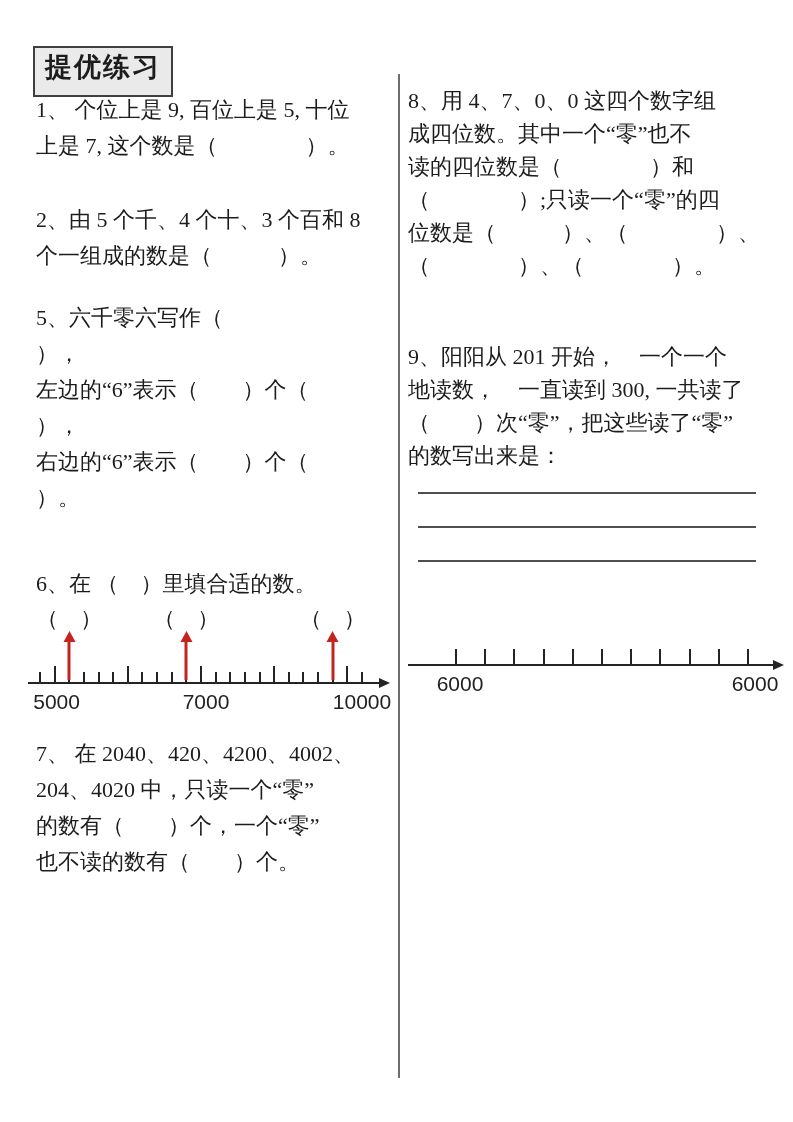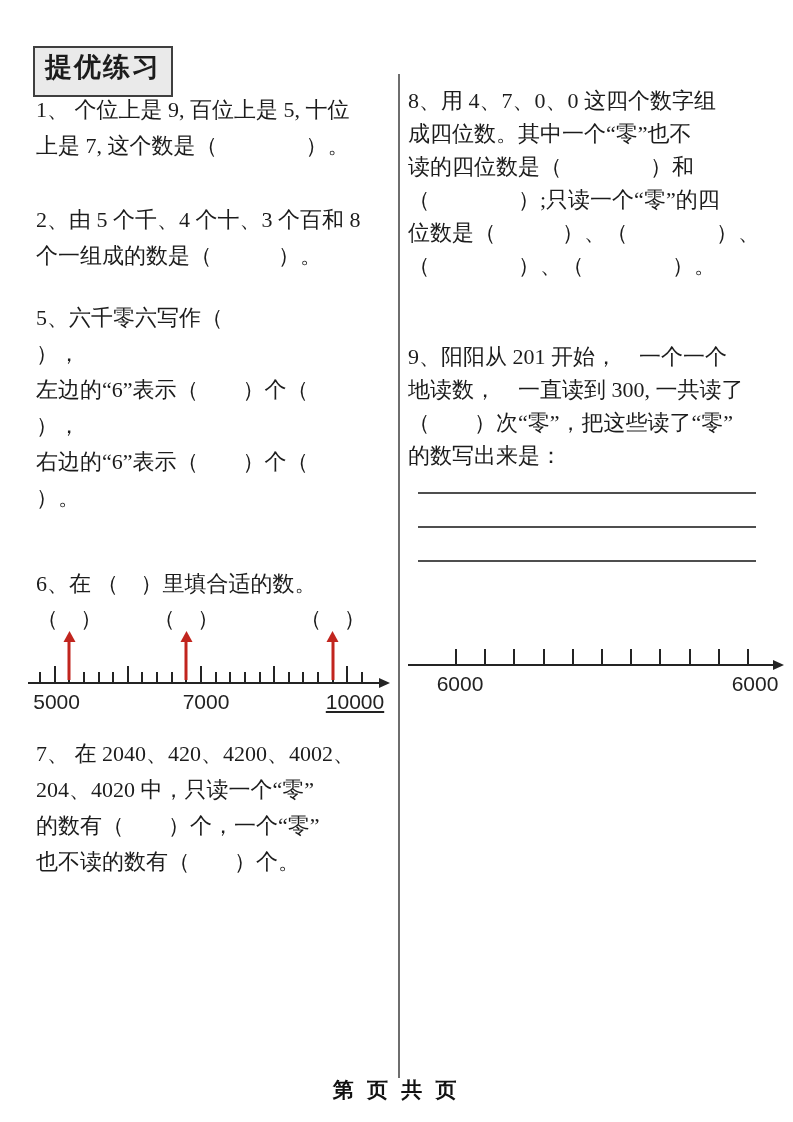--- a/index.html
+++ b/index.html
@@ -154,21 +154,21 @@
         <div class="nl-tick" style="left: 231.545px;"></div>
         <div class="nl-tick major" style="left: 246.182px;"></div>
         <div class="nl-tick" style="left: 260.818px;"></div>
         <div class="nl-tick" style="left: 275.455px;"></div>
         <div class="nl-tick" style="left: 290.091px;"></div>
         <div class="nl-tick" style="left: 304.727px;"></div>
         <div class="nl-tick major" style="left: 319.364px;"></div>
         <div class="nl-tick" style="left: 334px;"></div>
         <div class="nl-label" style="left: 28.6364px;">5000</div>
         <div class="nl-label" style="left: 178px;">7000</div>
-        <div class="nl-label" style="left: 327px; text-decoration: underline;">10000</div>
+        <div class="nl-label" style="left: 334px;">10000</div>
         <div class="nl-arrow" style="left: 41.2727px;"></div>
         <div class="nl-pair" style="left: 41.2727px;">（　）</div>
         <div class="nl-arrow" style="left: 158.364px;"></div>
         <div class="nl-pair" style="left: 158.364px;">（　）</div>
         <div class="nl-arrow" style="left: 304.727px;"></div>
         <div class="nl-pair" style="left: 304.727px;">（　）</div>
       </div>
     <div class="q q7">7、 在 2040、420、4200、4002、
 204、4020 中，只读一个“零”
 的数有（　　）个，一个“零”
@@ -202,15 +202,14 @@
         <div class="nl-tick" style="left: 223.2px;"></div>
         <div class="nl-tick" style="left: 252.4px;"></div>
         <div class="nl-tick" style="left: 281.6px;"></div>
         <div class="nl-tick" style="left: 310.8px;"></div>
         <div class="nl-tick" style="left: 340px;"></div>
         <div class="nl-label" style="left: 52px;">6000</div>
         <div class="nl-label" style="left: 347px;">6000</div>
       </div>
   </div>
 
-  <div class="footer">第 页 共 页</div>
 
 </div>
 
 </body></html>

